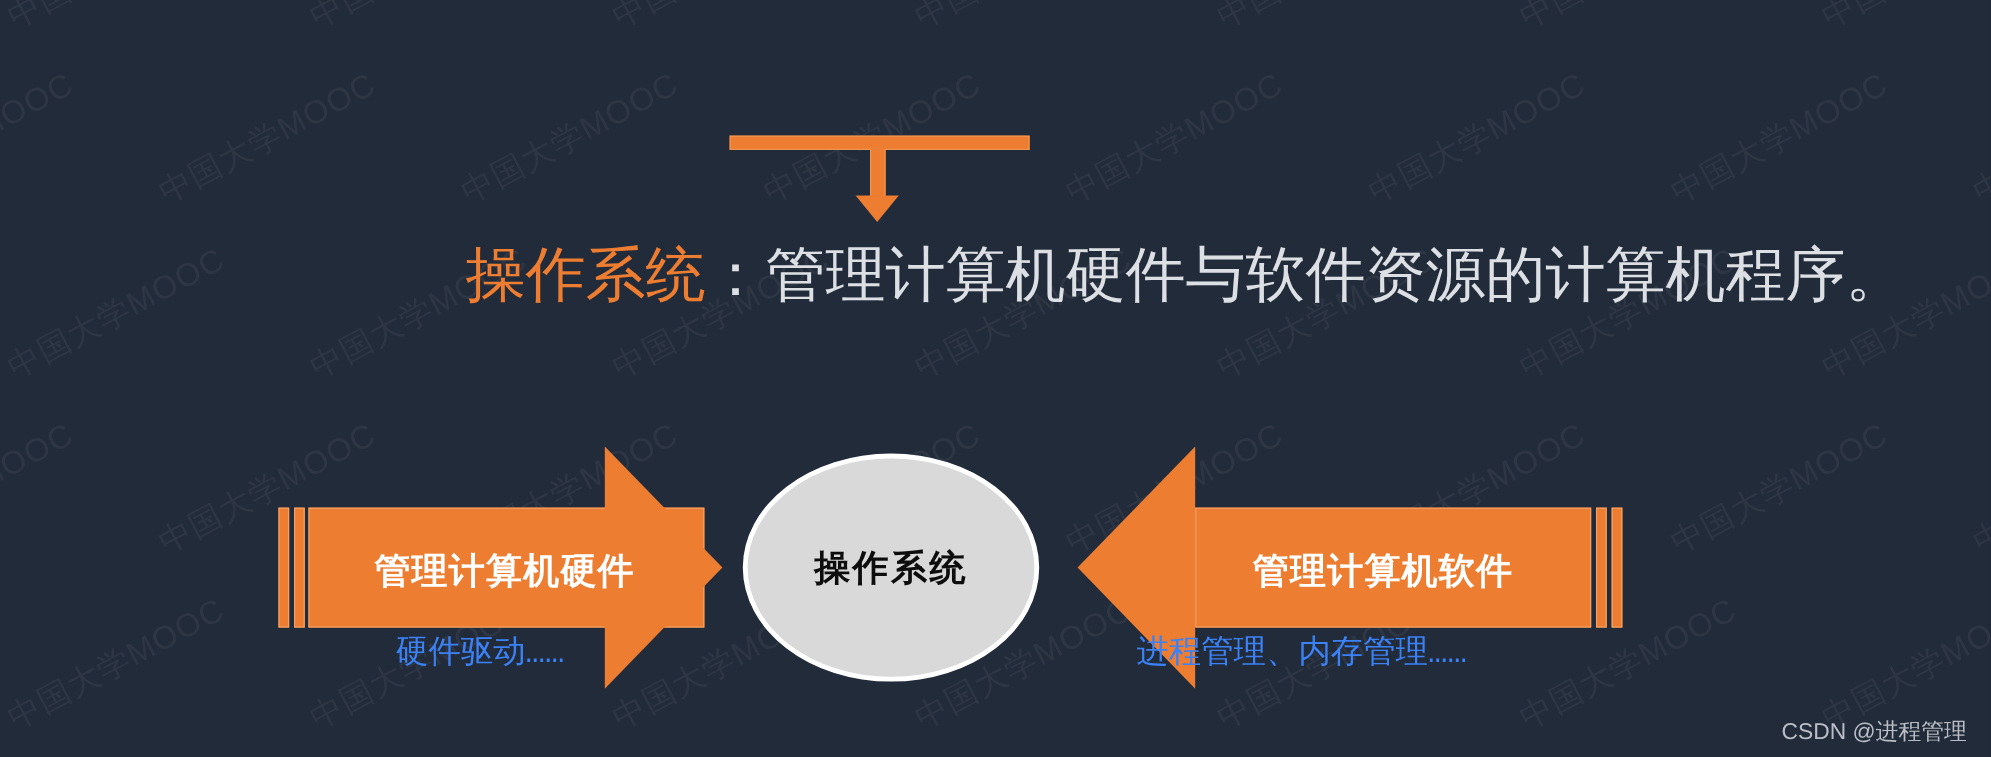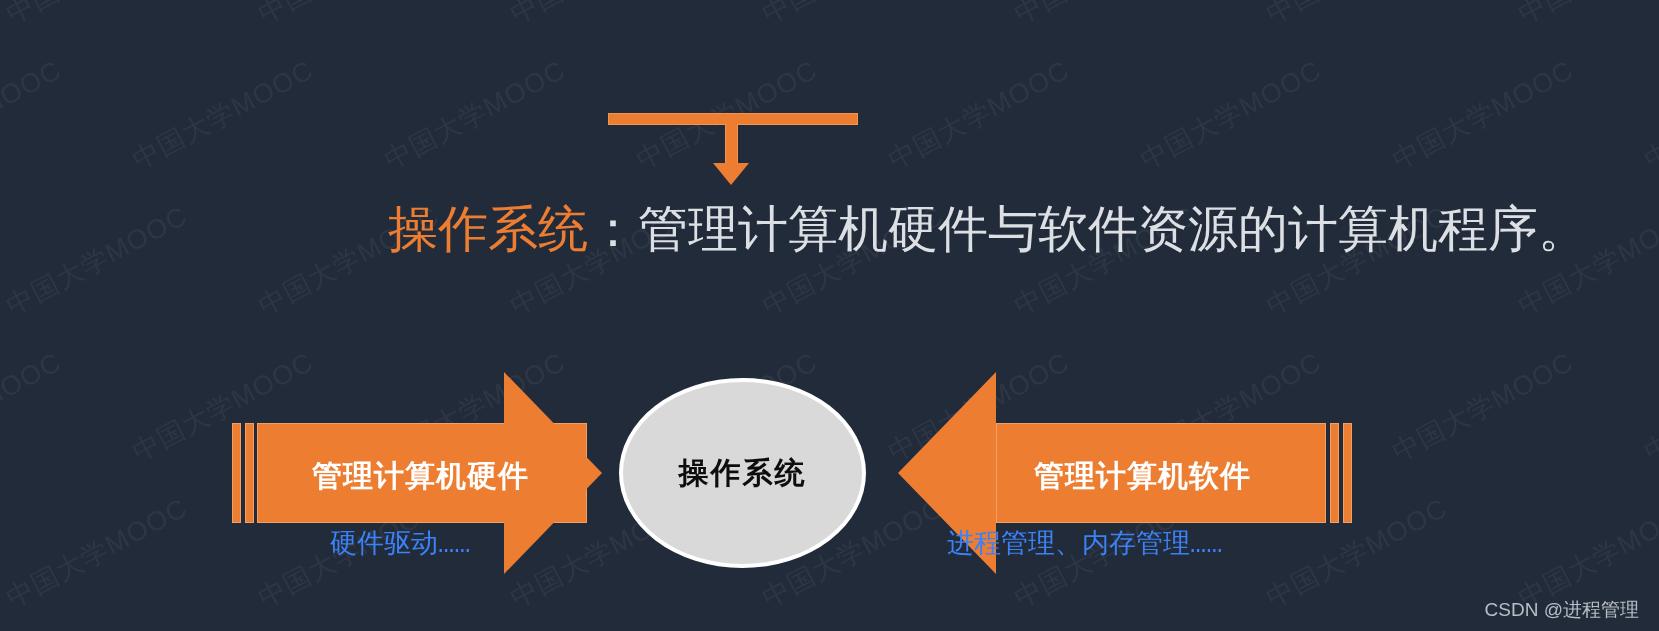--- a/index.html
+++ b/index.html
@@ -183,21 +183,21 @@
     position: absolute;
     left: 0;
     top: -51px;
     width: 0;
     height: 0;
     border-top: 101px solid transparent;
     border-bottom: 101px solid transparent;
     border-right: 98px solid #ed7d31;
   }
   .label-right {
-    left: 136px;
+    left: 146px;
     top: 33px;
   }
 
   
   .center-node {
     position: absolute;
     left: 619px;
     top: 18px;
     width: 247px;
     height: 190px;

